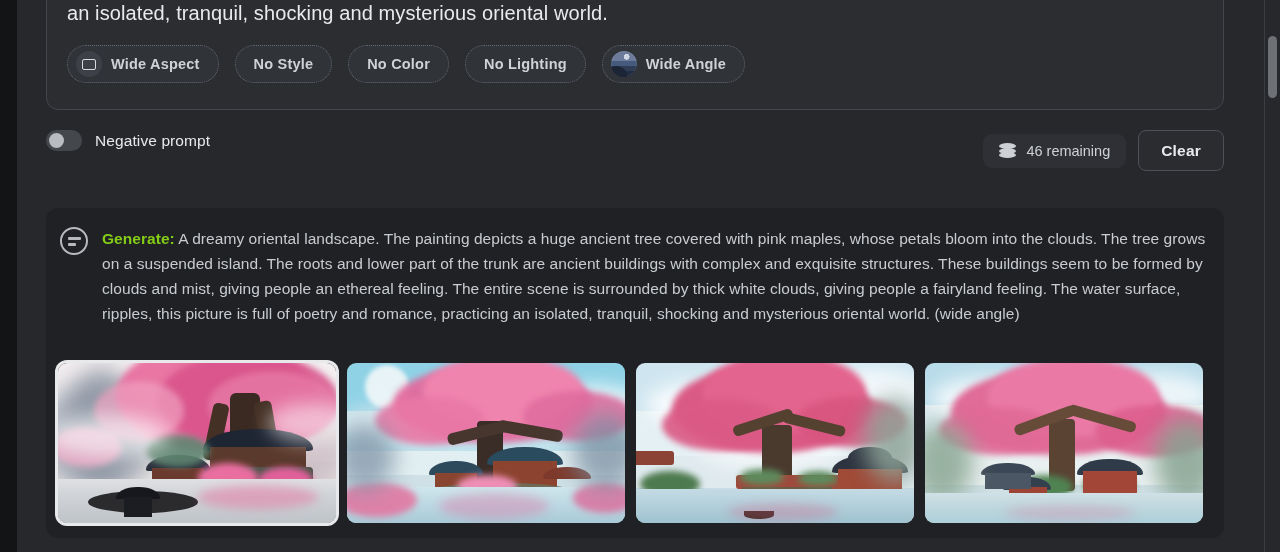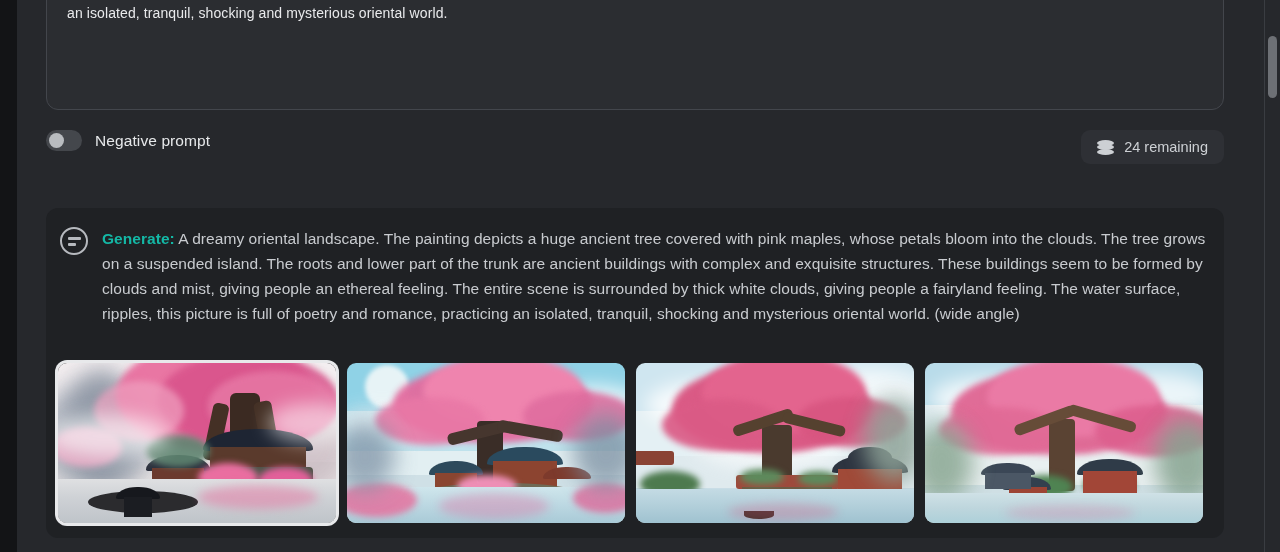--- a/index.html
+++ b/index.html
@@ -46,21 +46,21 @@
     left: 46px; top: -120px;
     width: 1178px; height: 230px;
     background: #2b2d31;
     border: 1px solid #43464c;
     border-radius: 12px;
   }
   .prompt-tail {
     position: absolute;
     left: 20px; top: 122px;
     width: 1130px;
-    font-size: 14px;
+    font-size: 20px;
     line-height: 21px;
     color: #e9eaec;
     letter-spacing: 0.1px;
   }
 
   .chip-row {
     position: absolute;
     left: 20px; top: 164px;
     display: flex;
     align-items: center;
@@ -212,21 +212,21 @@
   .bot-avatar i:nth-child(1){ left: 6px; top: 8px; width: 13px; height: 2.6px; }
   .bot-avatar i:nth-child(2){ left: 6px; top: 14px; width: 8px; height: 2.6px; }
 
   .result-text {
     flex: 1;
     font-size: 15.5px;
     line-height: 25px;
     color: #c8cbcf;
     letter-spacing: .05px;
   }
-  .result-text b { color: #14b8a6; font-weight: bold; }
+  .result-text b { color: #84cc16; font-weight: bold; }
 
   
   .thumbs {
     position: absolute;
     left: 58px; top: 363px;
     display: flex;
     gap: 11px;
   }
   .thumb {
     width: 278px; height: 160px;
@@ -263,20 +263,47 @@
 </head>
 <body>
 
 <div class="app">
 
   <div class="left-gutter"></div>
 
   <div class="prompt-panel">
     <div class="prompt-tail">an isolated, tranquil, shocking and mysterious oriental world.</div>
 
+    <div class="chip-row">
+
+      <div class="chip has-icon">
+        <span class="chip-icon-circle">
+          <span class="frame-glyph"></span>
+        </span>
+        <span>Wide Aspect</span>
+      </div>
+
+      <div class="chip">
+        <span>No Style</span>
+      </div>
+
+      <div class="chip">
+        <span>No Color</span>
+      </div>
+
+      <div class="chip">
+        <span>No Lighting</span>
+      </div>
+
+      <div class="chip has-icon">
+        <span class="chip-thumb"></span>
+        <span>Wide Angle</span>
+      </div>
+
+    </div>
   </div>
 
   <div class="controls">
 
     <div class="toggles">
 
       <div class="toggle-wrap">
         <span class="switch">
           <span class="knob"></span>
         </span>
@@ -287,23 +314,24 @@
     </div>
 
     <div class="right-actions">
 
       <div class="credits-pill">
         <span class="coins-icon">
           <i></i>
             <i></i>
             <i></i>
         </span>
-        <span>24 remaining</span>
-      </div>
-
+        <span>46 remaining</span>
+      </div>
+
+      <div class="btn btn-ghost">Clear</div>
 
 
 
     </div>
   </div>
 
   <div class="result-card">
 
     <div class="result-head">
       <span class="bot-avatar">

